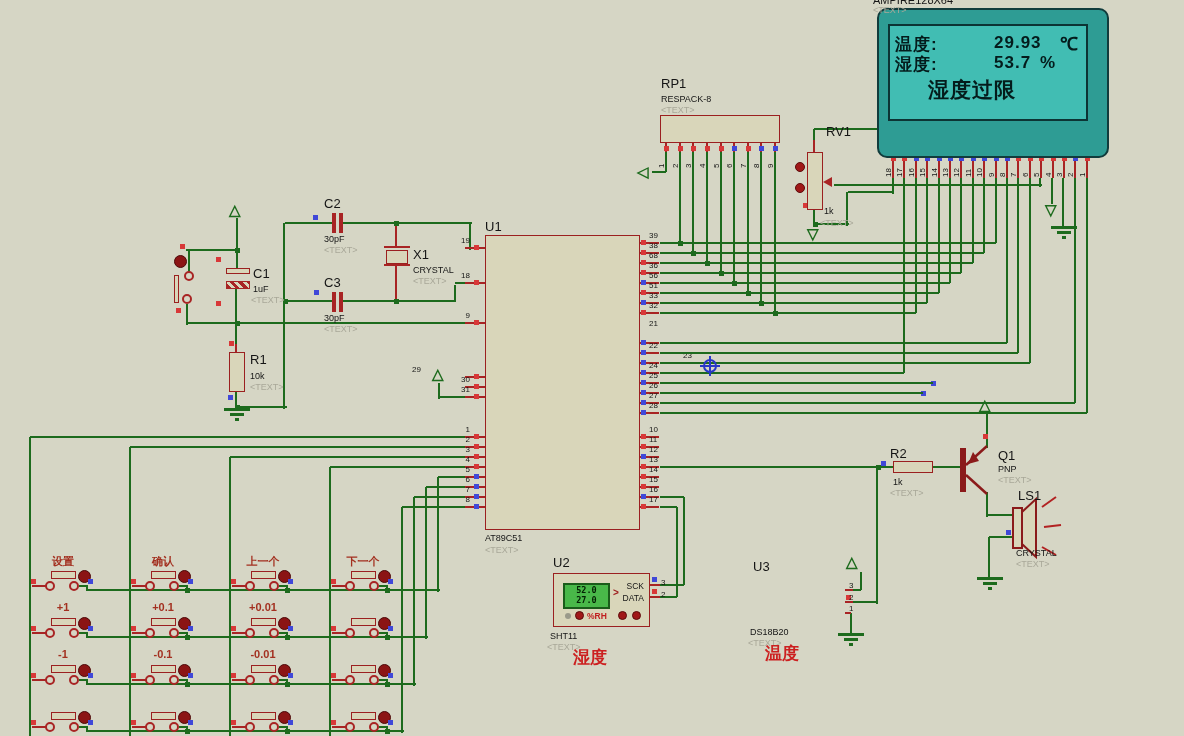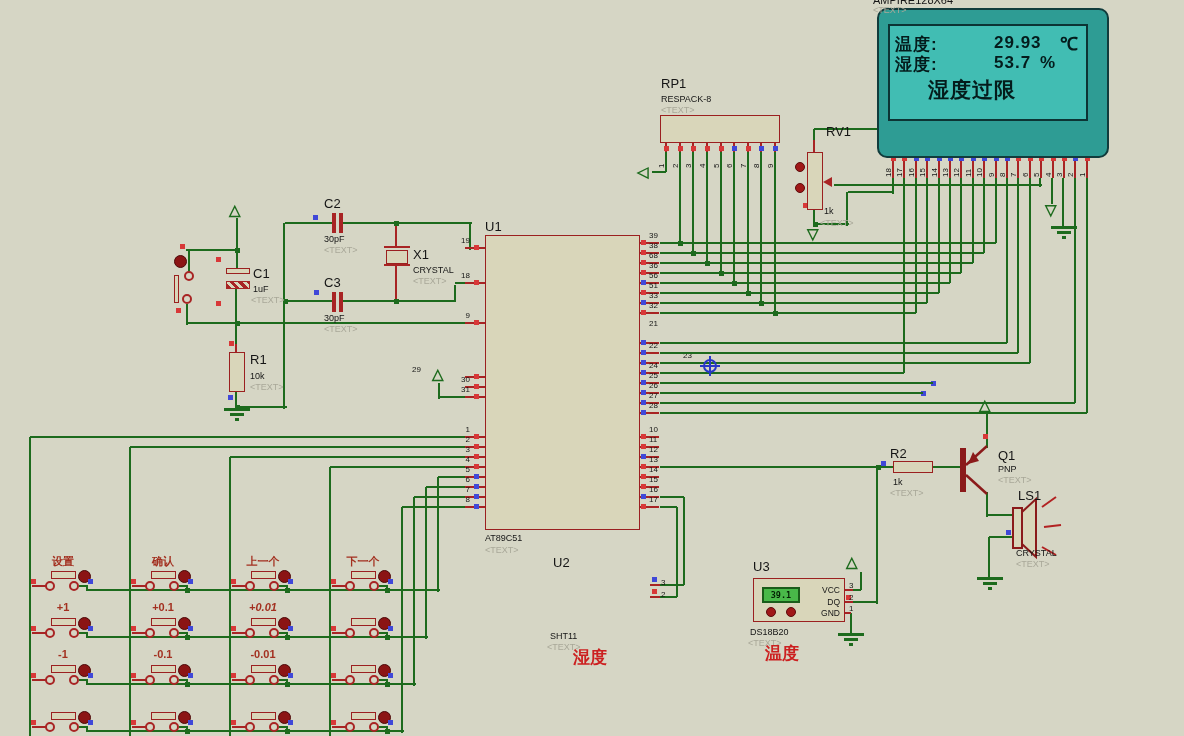--- a/index.html
+++ b/index.html
@@ -521,21 +521,21 @@
         <div class="circ" style="left: 15px; top: 29px;"></div>
         <div class="box" style="left: 21px; top: 19px; width: 25px; height: 8px;"></div>
         <div class="circ" style="left: 39px; top: 29px;"></div>
         <div class="act" style="left: 48px; top: 18px;"></div>
         <div class="sqb" style="position: absolute; left: 58px; top: 27px; width: 5px; height: 5px;"></div>
       </div>
       <div class="w" style="left: 179px; top: 632px; width: 9px; height: 2px;"></div>
       <div class="w" style="left: 186px; top: 633px; width: 2px; height: 5px;"></div>
       <div class="dot" style="left: 185px; top: 635px;"></div>
       <div style="position: absolute; left: 230px; top: 599px; width: 100px; height: 46px;">
-        <div class="cnl" style="left: 0px; top: 2px; width: 66px; font-style: italic;">+0.01</div>
+        <div class="cnl" style="left: 0px; top: 2px; width: 66px;">+0.01</div>
         <div class="sqr" style="position: absolute; left: 1px; top: 27px; width: 5px; height: 5px;"></div>
         <div class="wr" style="position: absolute; left: 2px; top: 33px; width: 14px; height: 2px;"></div>
         <div class="circ" style="left: 15px; top: 29px;"></div>
         <div class="box" style="left: 21px; top: 19px; width: 25px; height: 8px;"></div>
         <div class="circ" style="left: 39px; top: 29px;"></div>
         <div class="act" style="left: 48px; top: 18px;"></div>
         <div class="sqb" style="position: absolute; left: 58px; top: 27px; width: 5px; height: 5px;"></div>
       </div>
       <div class="w" style="left: 279px; top: 632px; width: 9px; height: 2px;"></div>
       <div class="w" style="left: 286px; top: 633px; width: 2px; height: 5px;"></div>
@@ -737,37 +737,41 @@
   <div class="ref" style="left:826px;top:124px;">RV1</div>
   <div class="val" style="left:824px;top:206px;">1k</div>
   <div class="tag" style="left:820px;top:218px;">&lt;TEXT&gt;</div>
   <div class="ref" style="left:998px;top:448px;">Q1</div>
   <div class="val" style="left:998px;top:464px;">PNP</div>
   <div class="tag" style="left:998px;top:475px;">&lt;TEXT&gt;</div>
   <div class="ref" style="left:1018px;top:488px;">LS1</div>
   <div class="val" style="left:1016px;top:548px;">CRYSTAL</div>
   <div class="tag" style="left:1016px;top:559px;">&lt;TEXT&gt;</div>
 
+  <div class="sens" style="left:553px;top:573px;width:97px;height:54px;">
+    <div class="disp" style="left:9px;top:9px;width:47px;height:26px;">
+      <div>52.0</div>
+      <div>27.0</div>
+    </div>
+    <span style="position:absolute;left:59px;top:13px;color:#a02020;font-size:10px;font-weight:bold;">&gt;</span>
+    <div style="position:absolute;left:11px;top:39px;width:6px;height:6px;border-radius:50%;background:#9a9a8a;"></div>
+    <div class="rdot" style="left:21px;top:37px;width:9px;height:9px;"></div>
+    <span style="position:absolute;left:33px;top:37px;color:#c02020;font-size:8.5px;font-weight:bold;">%RH</span>
+    <div class="rdot" style="left:64px;top:37px;width:9px;height:9px;"></div>
+    <div class="rdot" style="left:78px;top:37px;width:9px;height:9px;"></div>
+    <div class="pname" style="left:60px;top:7px;width:30px;text-align:right;">SCK</div>
+    <div class="pname" style="left:54px;top:19px;width:36px;text-align:right;">DATA</div>
+  </div>
   <div class="ref" style="left:553px;top:555px;">U2</div>
   <div class="val" style="left:550px;top:631px;">SHT11</div>
   <div class="tag" style="left:547px;top:642px;">&lt;TEXT&gt;</div>
   <div class="caption" style="left:573px;top:646px;">湿度</div>
   <div class="pnum" style="left:661px;top:578px;">3</div>
   <div class="pnum" style="left:661px;top:590px;">2</div>
 
-  <div class="sens" style="left:753px;top:578px;width:92px;height:44px;">
-    <div class="disp" style="left:8px;top:8px;width:38px;height:16px;line-height:12px;">
-      <div>39.1</div>
-    </div>
-    <div class="rdot" style="left:12px;top:28px;width:10px;height:10px;"></div>
-    <div class="rdot" style="left:32px;top:28px;width:10px;height:10px;"></div>
-    <div class="pname" style="left:58px;top:6px;width:28px;text-align:right;">VCC</div>
-    <div class="pname" style="left:58px;top:18px;width:28px;text-align:right;">DQ</div>
-    <div class="pname" style="left:58px;top:29px;width:28px;text-align:right;">GND</div>
-  </div>
   <div class="ref" style="left:753px;top:559px;">U3</div>
   <div class="val" style="left:750px;top:627px;">DS18B20</div>
   <div class="tag" style="left:748px;top:638px;">&lt;TEXT&gt;</div>
   <div class="caption" style="left:765px;top:642px;">温度</div>
   <div class="pnum" style="left:849px;top:581px;">3</div>
   <div class="pnum" style="left:849px;top:593px;">2</div>
   <div class="pnum" style="left:849px;top:604px;">1</div>
 
   <div class="gnd" style="left:224px;top:408px;">
       <i style="left:0;top:0;width:26px;height:3px;"></i>

